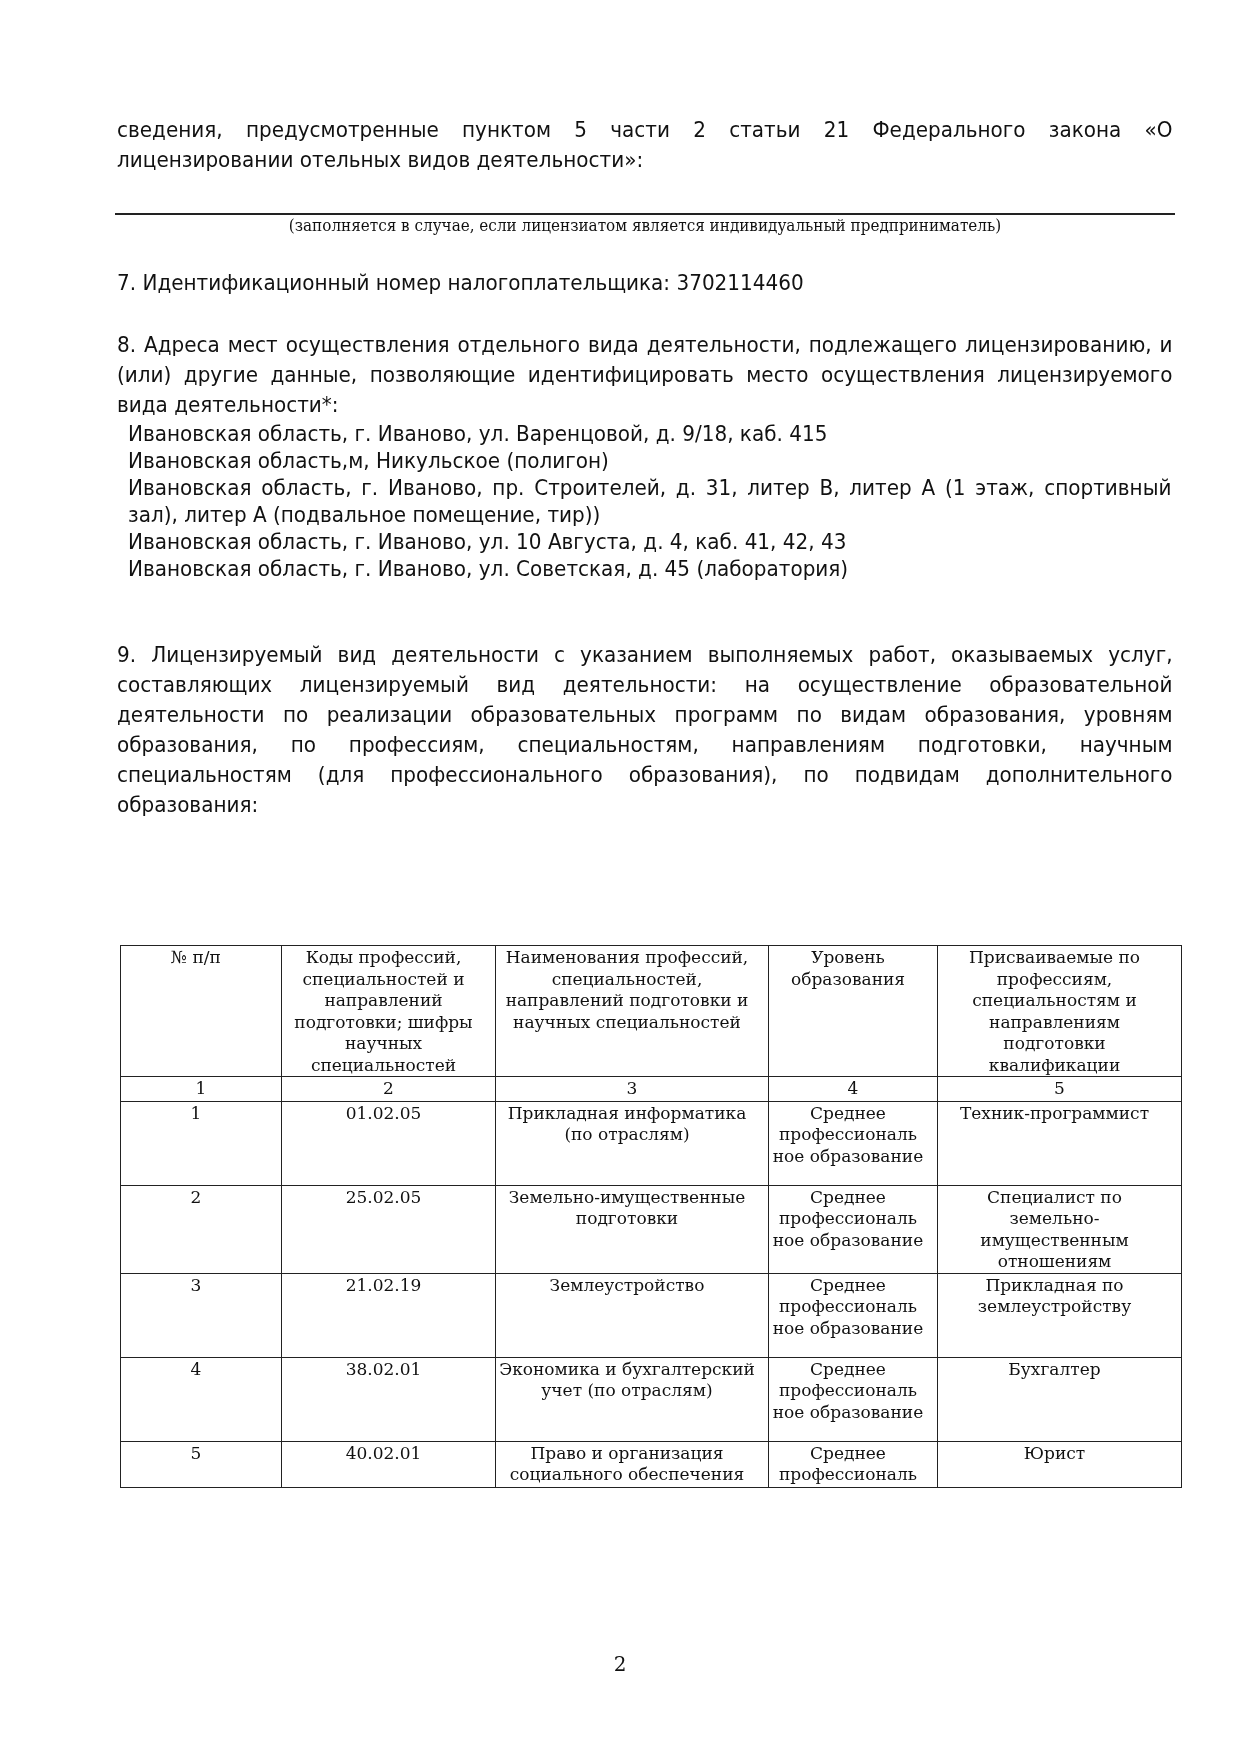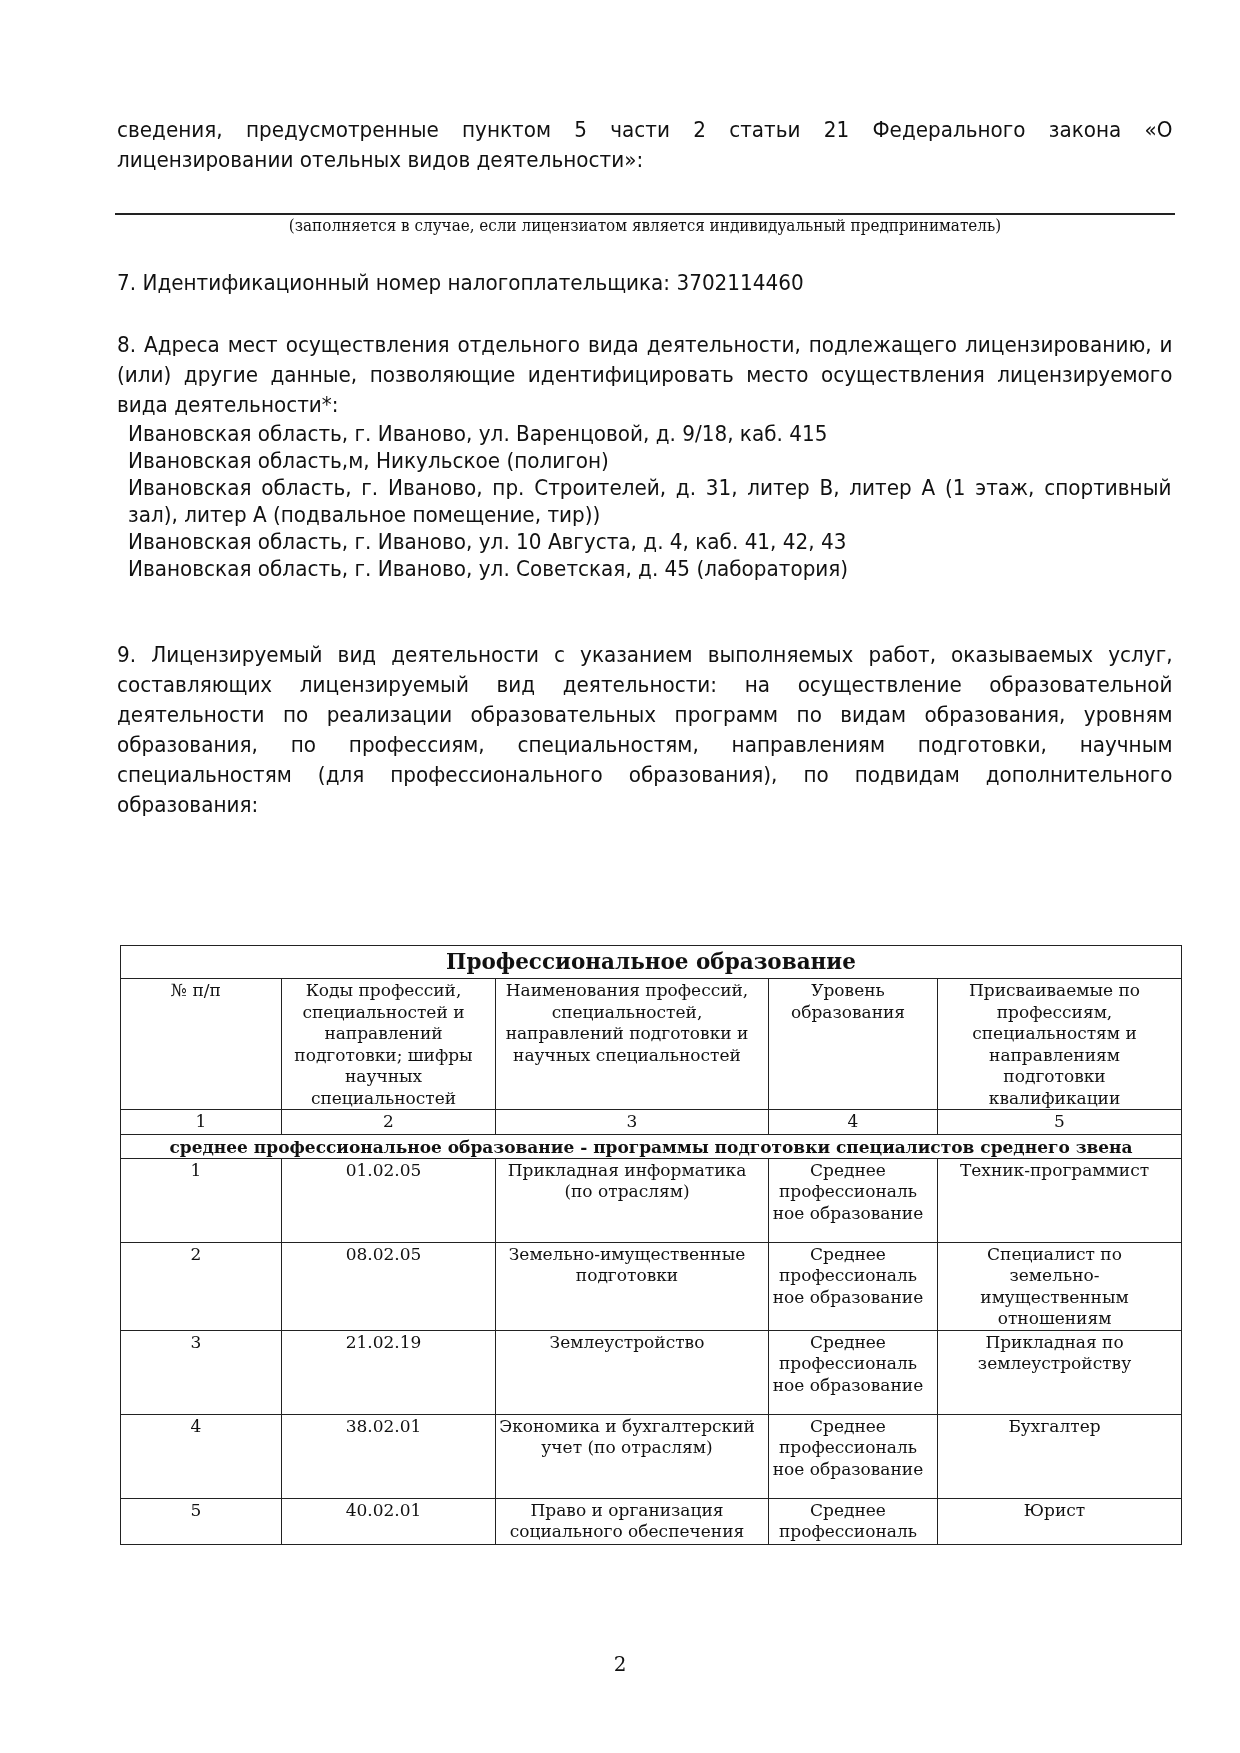--- a/index.html
+++ b/index.html
@@ -73,51 +73,45 @@
 
   <table class="lic">
     <colgroup>
       <col style="width:161px">
       <col style="width:214px">
       <col style="width:273px">
       <col style="width:169px">
       <col style="width:244px">
     </colgroup>
     <tbody>
-        <tr>
-      <th class="title" colspan="5">Профессиональное образование</th>
-    </tr>
     <tr>
       <td>№ п/п</td>
       <td>Коды профессий, специальностей и направлений подготовки; шифры научных специальностей</td>
       <td>Наименования профессий, специальностей, направлений подготовки и научных специальностей</td>
       <td>Уровень образования</td>
       <td>Присваиваемые по профессиям, специальностям и направлениям подготовки квалификации</td>
     </tr>
     <tr class="colnums">
       <td>1</td>
       <td>2</td>
       <td>3</td>
       <td>4</td>
       <td>5</td>
     </tr>
-    <tr>
-      <td class="section" colspan="5">среднее профессиональное образование - программы подготовки специалистов среднего звена</td>
-    </tr>
 
     <tr style="height:84px">
       <td>1</td>
       <td>01.02.05</td>
       <td>Прикладная информатика (по отраслям)</td>
       <td>Среднее профессиональ ное образование</td>
       <td>Техник-программист</td>
     </tr>
     <tr style="height:84px">
       <td>2</td>
-      <td>08.02.05</td>
+      <td>25.02.05</td>
       <td>Земельно-имущественные подготовки</td>
       <td>Среднее профессиональ ное образование</td>
       <td>Специалист по земельно-имущественным отношениям</td>
     </tr>
     <tr style="height:84px">
       <td>3</td>
       <td>21.02.19</td>
       <td>Землеустройство</td>
       <td>Среднее профессиональ ное образование</td>
       <td>Прикладная по землеустройству</td>

